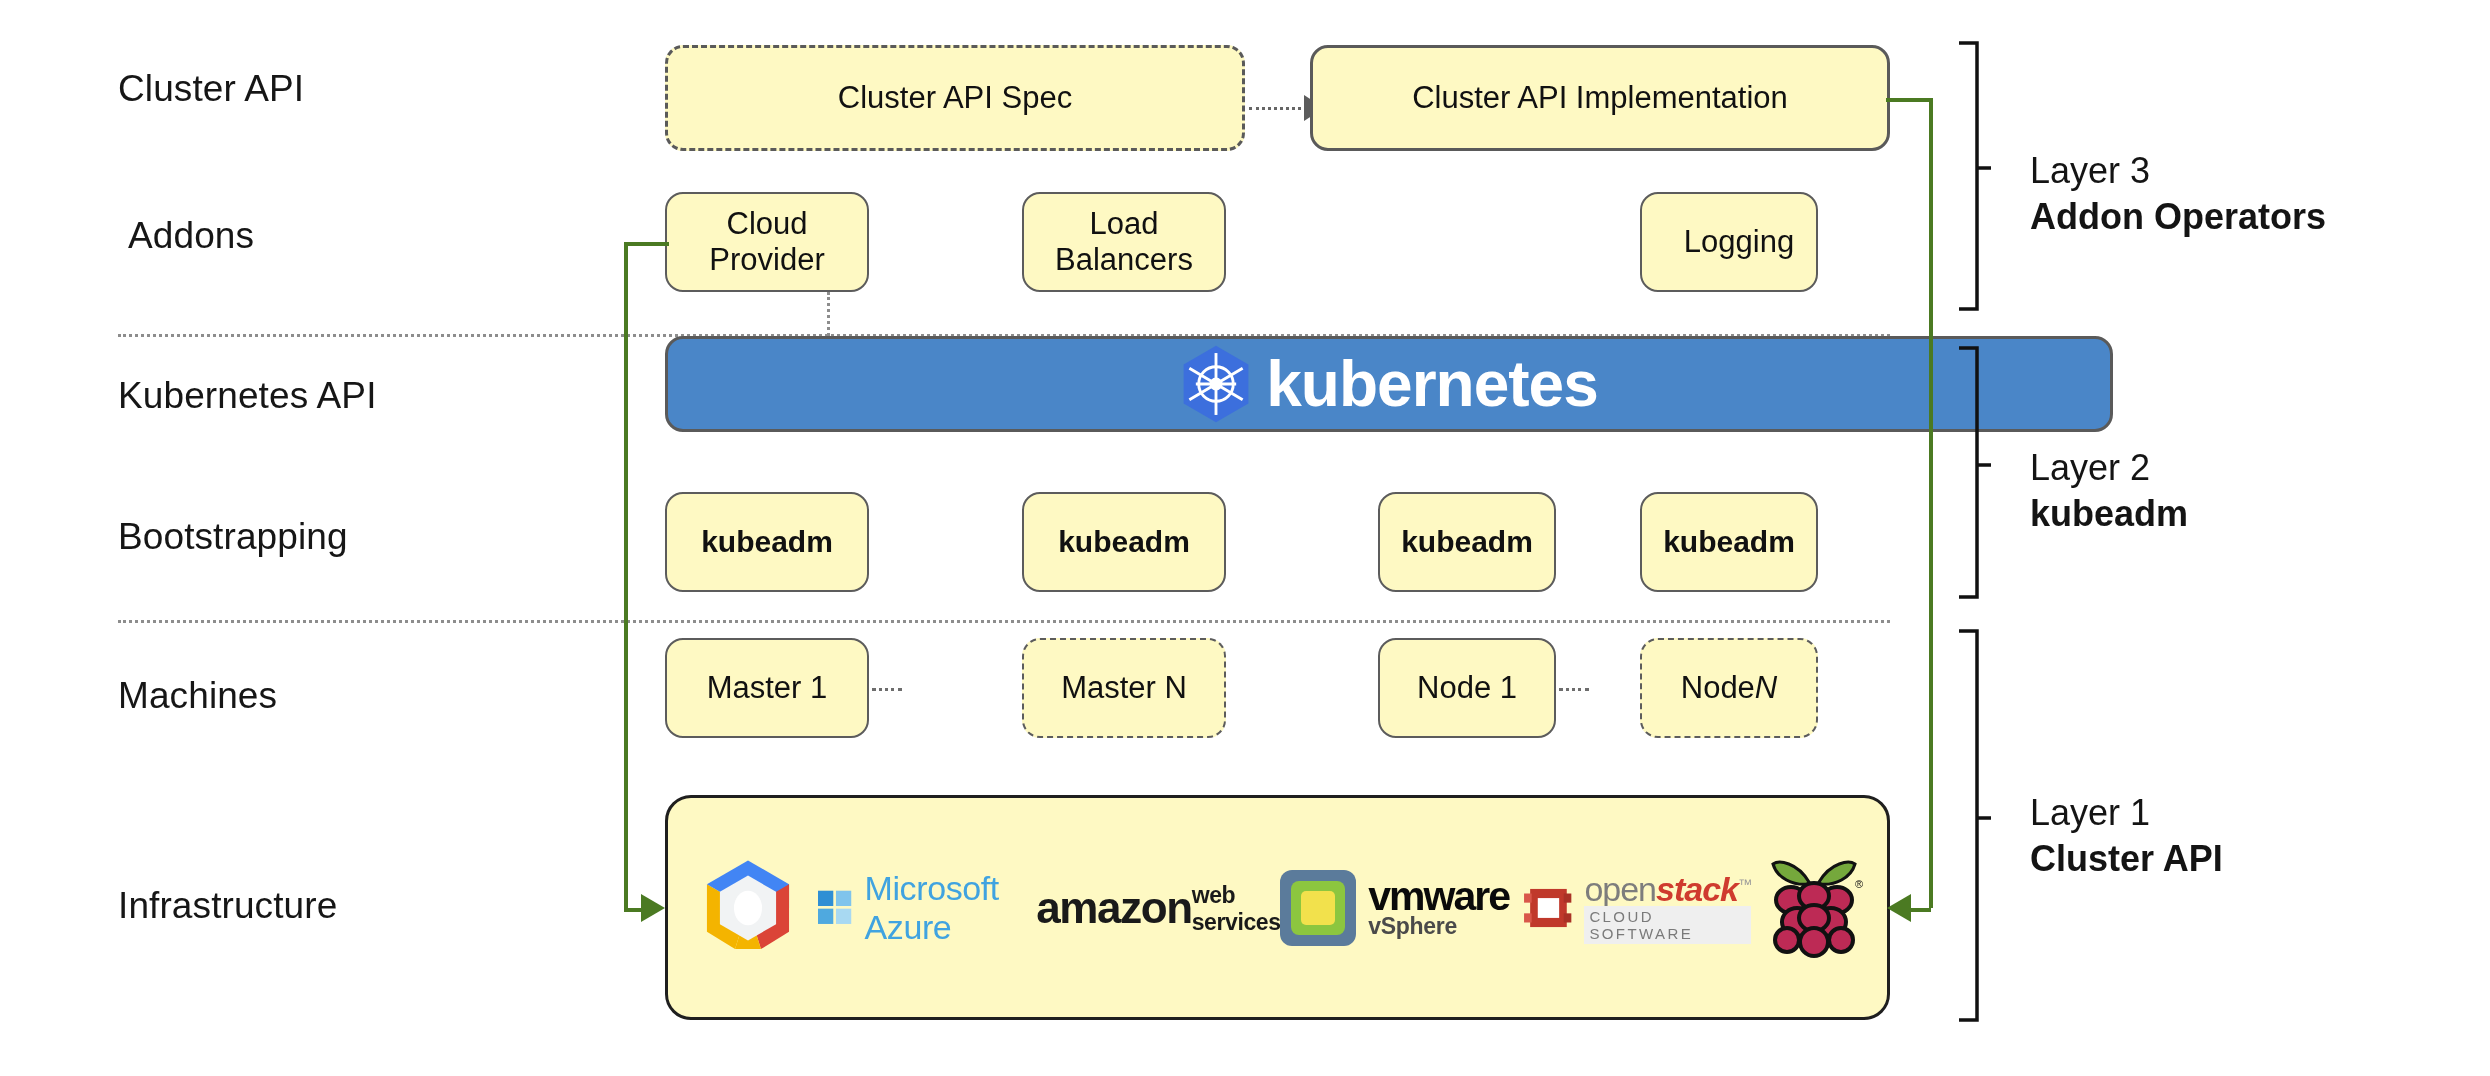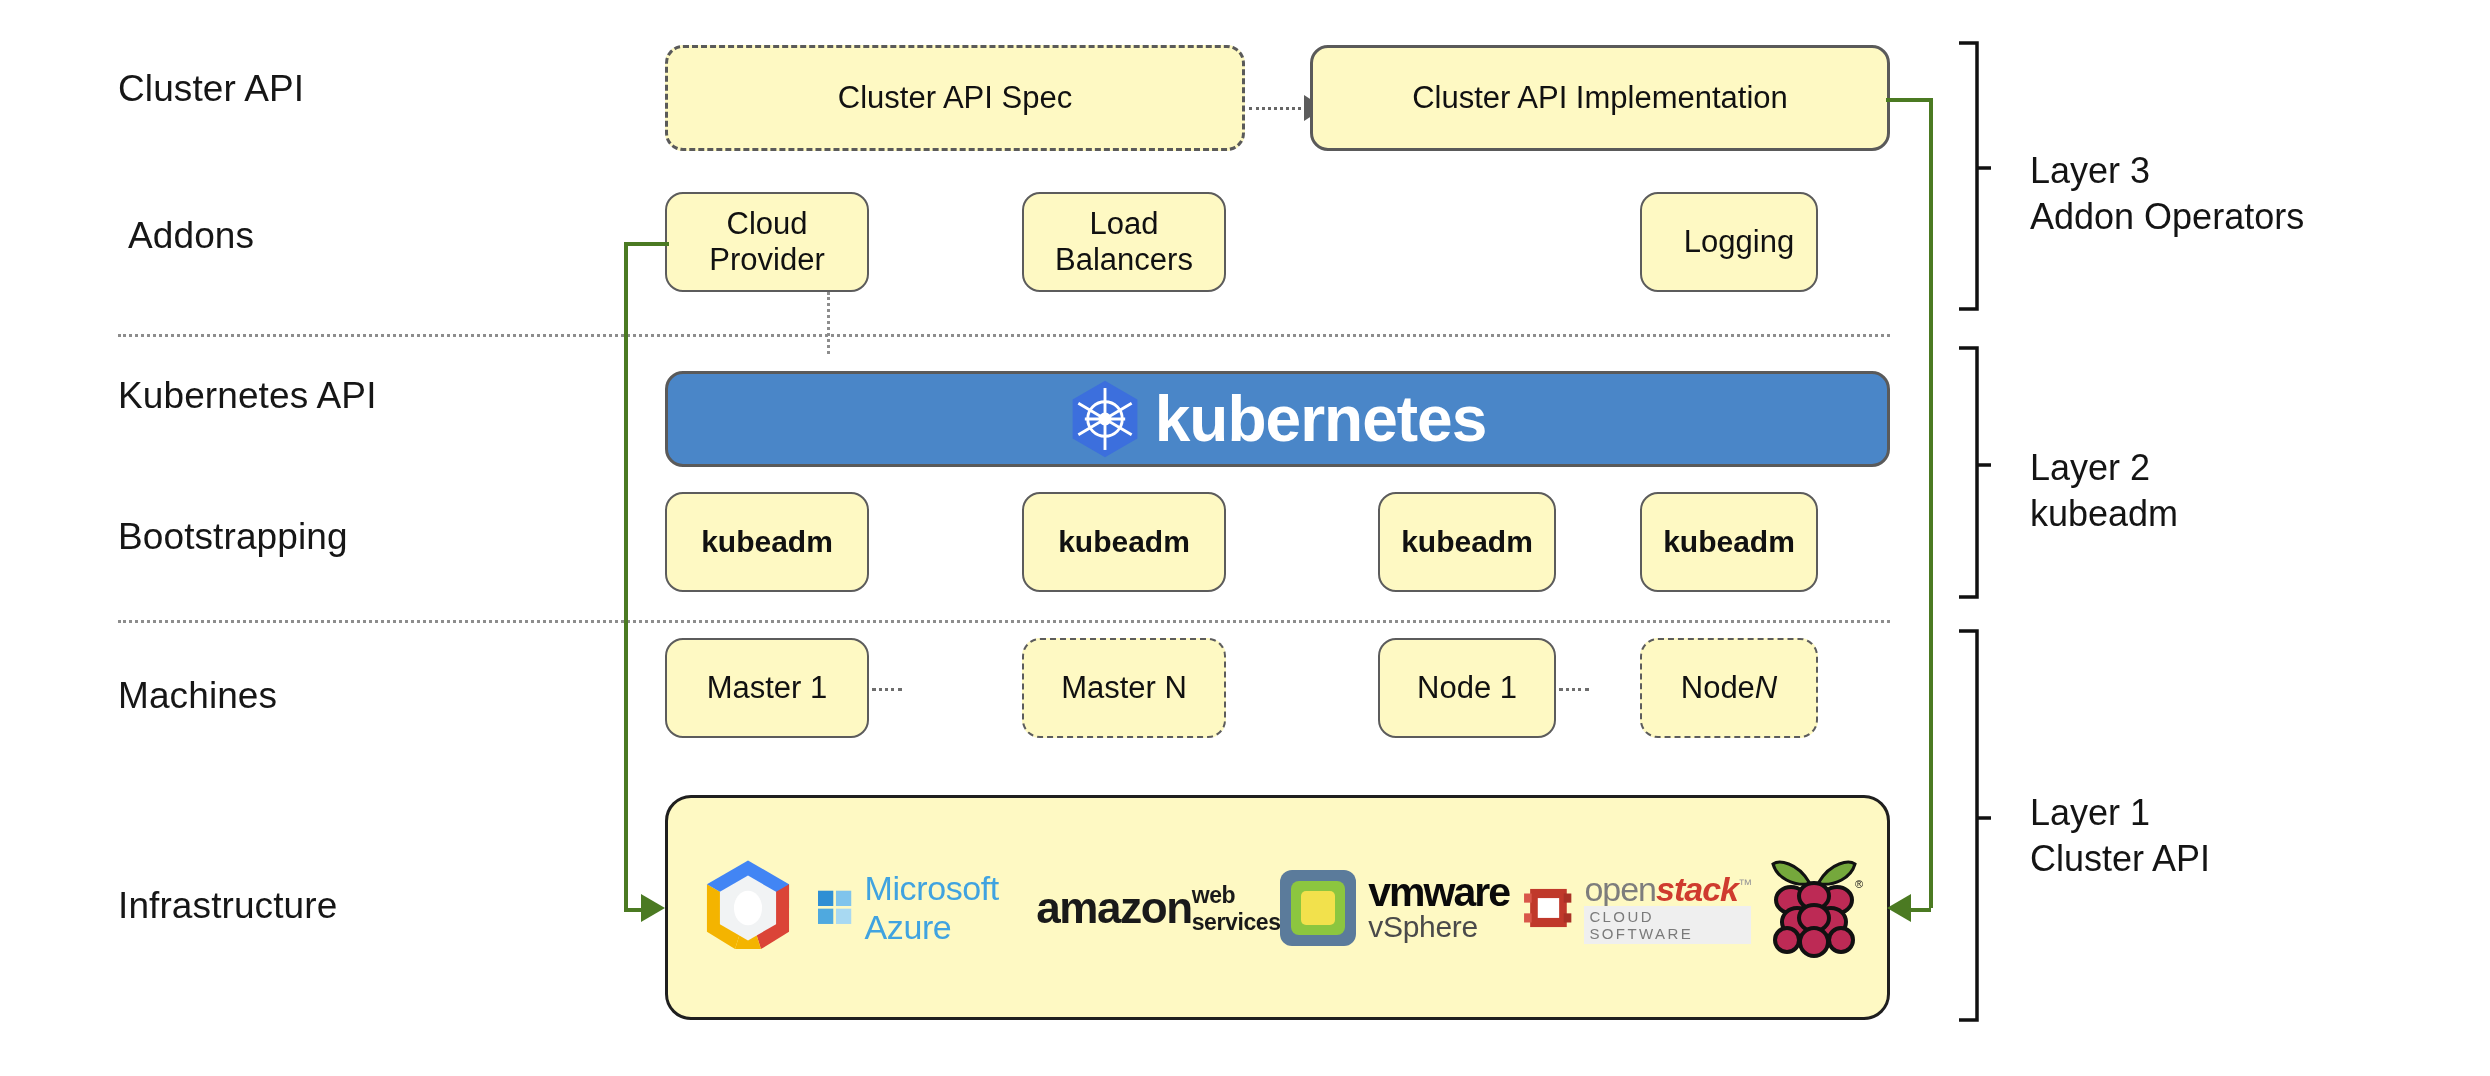--- a/index.html
+++ b/index.html
@@ -121,21 +121,21 @@
 
   
   .brace { position: absolute; }
   .layer-label {
     position: absolute;
     font-size: 36px;
     line-height: 1.28;
     color: #141414;
     white-space: nowrap;
   }
-  .layer-label .sub { font-weight: normal; display: block; }
+  .layer-label .sub { font-weight: bold; display: block; }
 
   
   .infra-logos {
     position: absolute;
     display: flex;
     align-items: center;
     justify-content: flex-start;
     gap: 12px;
   }
   .logo { position: relative; display: flex; align-items: center; }
@@ -150,21 +150,21 @@
 
   
   .vm-badge {
     width: 76px; height: 76px; border-radius: 12px;
     background: #5b7b9b;
     display: flex; align-items: center; justify-content: center;
   }
   .vm-inner { width: 54px; height: 54px; border-radius: 8px; background: #8cc63f; display:flex; align-items:center; justify-content:center;}
   .vm-glyph { width: 34px; height: 34px; border-radius: 5px; background: #f2e14c; }
   .vmware-text { font-size: 41px; font-weight: bold; color: #0a0a0a; letter-spacing: -2px; line-height: .95; }
-  .vsphere-text { font-size: 30px; color: #4a4a4a; letter-spacing: -.3px; }
+  .vsphere-text { font-size: 23px; color: #4a4a4a; letter-spacing: -.3px; font-weight: bold; }
 
   
   .os-text { font-size: 34px; color: #7d7d7d; letter-spacing: -1px; line-height: 1; }
   .os-text b { color: #cf3b2e; font-style: italic; }
   .os-sub { font-size: 15px; color: #7a7a7a; letter-spacing: 2.4px; background: #efefef; padding: 2px 5px; }
   .os-tm { font-size: 14px; vertical-align: super; color:#9a9a9a; }
 </style>
 </head>
 <body>
 
@@ -185,21 +185,21 @@
   <div class="box" style="left:1310px; top:45px; width:580px; height:106px;">Cluster API Implementation</div>
 
   <div class="box thin" style="left:665px; top:192px; width:204px; height:100px;">Cloud Provider</div>
   <div class="box thin" style="left:1022px; top:192px; width:204px; height:100px;">Load Balancers</div>
   <div class="box thin" style="left:1640px; top:192px; width:178px; height:100px;padding-left:20px;">Logging</div>
 
   <div class="hdivider" style="left:118px; top:334px; width:1772px;"></div>
 
   <div class="vdotted" style="left:827px; top:292px; height:62px;"></div>
 
-  <div class="k8s-banner" style="left:665px; top:371px; width:1225px; height:96px;">
+  <div class="k8s-banner" style="left:665px; top:336px; width:1448px; height:96px;">
     <svg width="72" height="80" viewBox="0 0 100 110">
       <polygon points="50,2 95,28 95,82 50,108 5,82 5,28" fill="#3c6fdd"></polygon>
       <g fill="none" stroke="#ffffff" stroke-width="4">
         <circle cx="50" cy="55" r="24"></circle>
         <circle cx="50" cy="55" r="7" fill="#ffffff"></circle>
         <line x1="50" y1="12" x2="50" y2="98"></line>
         <line x1="13" y1="33" x2="87" y2="77"></line>
         <line x1="87" y1="33" x2="13" y2="77"></line>
         <line x1="22" y1="55" x2="78" y2="55"></line>
       </g>

